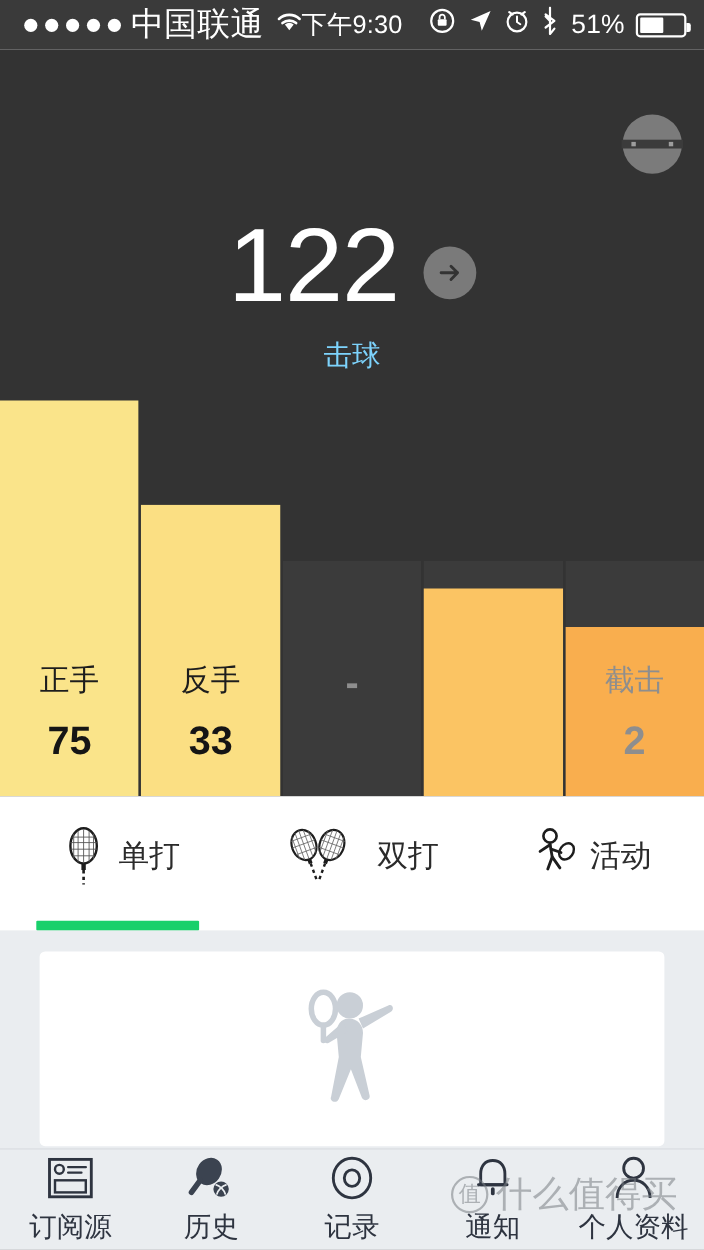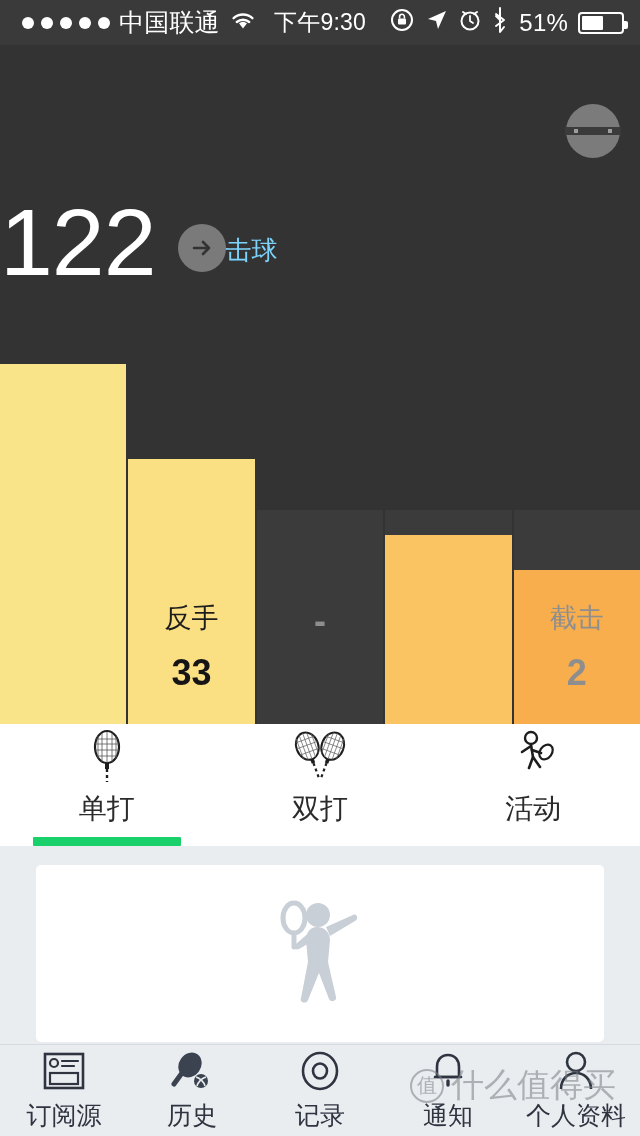--- a/index.html
+++ b/index.html
@@ -14,21 +14,21 @@
   
   .statusbar {
     position: absolute; top: 0; left: 0; width: 640px; height: 45px;
     background: #3a3a3a; color: #fff;
     display: flex; align-items: center;
     font-size: 24px; letter-spacing: 0.2px;
   }
   .sb-left { display: flex; align-items: center; gap: 9px; padding-left: 22px; }
   .sb-dots { display: flex; gap: 7px; }
   .sb-dot { width: 12px; height: 12px; border-radius: 50%; background: #fff; }
-  .sb-carrier { font-size: 25px; }
+  .sb-carrier { font-size: 30px; }
   .sb-center { position: absolute; left: 0; right: 0; text-align: center; font-size: 23px; }
   .sb-right {
     position: absolute; right: 16px; top: 0; height: 45px;
     display: flex; align-items: center; gap: 10px;
   }
   .sb-pct { font-size: 24px; }
   .battery {
     width: 46px; height: 22px; border: 2px solid #fff; border-radius: 4px;
     position: relative; display: block;
   }
@@ -54,21 +54,21 @@
   }
   .device-badge .band::before,
   .device-badge .band::after {
     content: ""; position: absolute; top: 2px; width: 4px; height: 4px; background: #9d9d9d;
   }
   .device-badge .band::before { left: 9px; }
   .device-badge .band::after { right: 9px; }
 
   .totalwrap {
     position: absolute; top: 150px; left: 0; width: 640px;
-    display: flex; flex-direction: row; align-items: center;
+    display: flex; flex-direction: column; align-items: center;
   }
   .total-row { display: flex; align-items: center; gap: 22px; }
   .total-num {
     color: #ffffff; font-size: 95px; font-weight: 400; line-height: 1;
     letter-spacing: -1px;
   }
   .arrow-btn {
     width: 48px; height: 48px; border-radius: 50%; background: #7a7a7a;
     display: flex; align-items: center; justify-content: center;
     margin-top: 10px;
@@ -102,21 +102,21 @@
   .col.empty .cat { color: #8e8e8e; }
   .col.empty .val { color: #8e8e8e; font-weight: bold; }
 
   
   .tabs {
     position: absolute; top: 724px; left: 0; width: 640px; height: 122px;
     background: #ffffff; display: flex;
   }
   .tab {
     flex: 1 1 0; position: relative;
-    display: flex; flex-direction: column; align-items: center; justify-content: center;
+    display: flex; flex-direction: row; align-items: center; justify-content: center;
     gap: 6px; padding-bottom: 14px;
   }
   .tab .ico { height: 56px; display: flex; align-items: flex-end; justify-content: center; }
   .tab .lbl { font-size: 28px; color: #2b2b2b; }
   .tab .underline {
     position: absolute; bottom: 0; left: 50%; transform: translateX(-50%);
     width: 148px; height: 9px; background: #19d06b; border-radius: 1px;
   }
 
   
@@ -230,20 +230,24 @@
             </svg>
         </div>
       </div>
       <div class="total-label">击球</div>
     </div>
 
     <div class="chart" id="chart">
         <div class="col filled">
           <div class="track"></div>
           <div class="bar" style="height: 416.938px; background: rgb(250, 228, 138);"></div>
+          <div class="txt">
+            <div class="cat">正手</div>
+            <div class="val">75</div>
+          </div>
         </div>
         <div class="col filled">
           <div class="track"></div>
           <div class="bar" style="height: 265.212px; background: rgb(251, 223, 131);"></div>
           <div class="txt">
             <div class="cat">反手</div>
             <div class="val">33</div>
           </div>
         </div>
         <div class="col empty">

